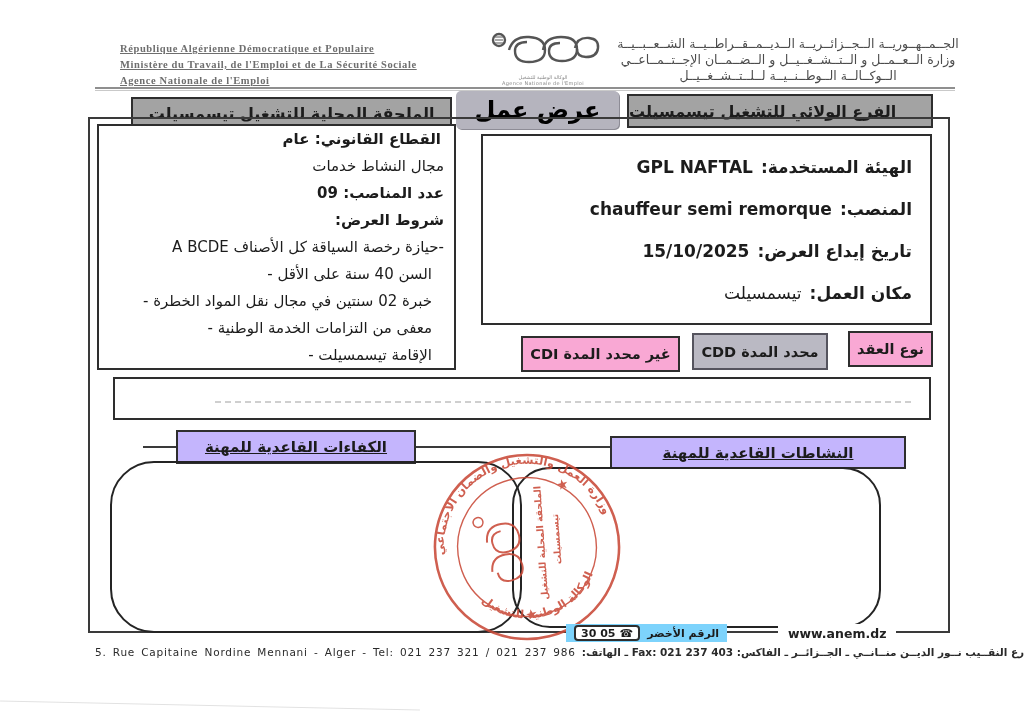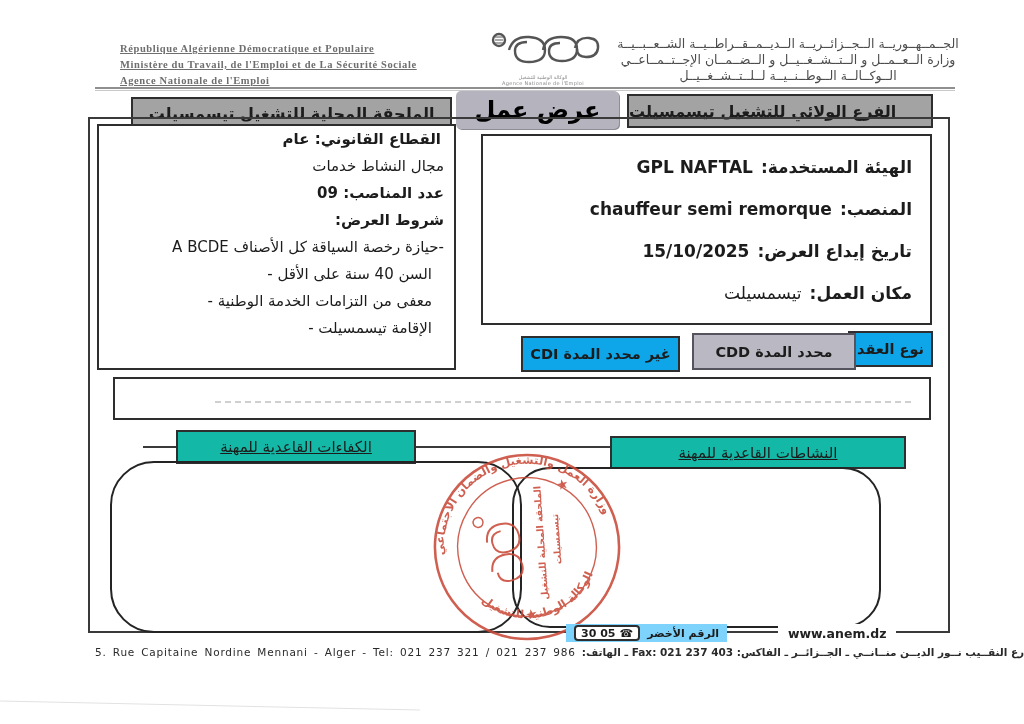--- a/index.html
+++ b/index.html
@@ -60,38 +60,38 @@
     padding:10px 18px 0 14px; font-size:17px;
   }
   .offer-row { display:flex; gap:8px; align-items:baseline; line-height:42px; }
   .offer-label { font-weight:700; }
   .offer-value { font-weight:700; }
   .offer-value.ltr { direction:ltr; unicode-bidi:embed; }
   .offer-value.normal { font-weight:400; }
 
   
   .ct-box {
-    position:absolute; border:2px solid #2e2e2e; background:#0ea5e9;
+    position:absolute; border:2px solid #2e2e2e; background:#f9a8d4;
     display:flex; align-items:center; justify-content:center;
     font-size:14.5px; font-weight:700; direction:rtl;
   }
   #ct-label { left:848px; top:331px; width:85px; height:36px; }
-  #ct-cdd   { left:692px; top:333px; width:164px; height:37px; background:#bab9c3; border-color:#55545e; }
+  #ct-cdd   { left:692px; top:333px; width:136px; height:37px; background:#bab9c3; border-color:#55545e; }
   #ct-cdi   { left:521px; top:336px; width:159px; height:36px; }
 
   
   .notes-box { position:absolute; left:113px; top:377px; width:818px; height:43px; border:2px solid #2e2e2e; background:#fff; }
   .notes-line { position:absolute; left:100px; right:18px; top:22px; border-top:2px dashed #cfcfcf; }
 
   
   .connector { position:absolute; left:143px; top:446px; width:480px; height:2px; background:#3a3a3a; }
   .sec-box {
-    position:absolute; border:2px solid #2e2e2e; background:#14b8a6;
-    display:flex; align-items:center; justify-content:center;
-    font-size:15px; font-weight:400; direction:rtl;
+    position:absolute; border:2px solid #2e2e2e; background:#c4b5fd;
+    display:flex; align-items:center; justify-content:center;
+    font-size:15px; font-weight:700; direction:rtl;
   }
   .sec-box span { text-decoration:underline; }
   #sec-comp { left:176px; top:430px; width:240px; height:34px; }
   #sec-act  { left:610px; top:436px; width:296px; height:33px; }
 
   
   .round-box { position:absolute; border:2px solid #242424; background:transparent; }
   #round-left  { left:110px; top:461px; width:412px; height:172px; border-radius:44px; }
   #round-right { left:512px; top:467px; width:369px; height:161px; border-radius:38px; }
 
@@ -165,20 +165,21 @@
 
   <div class="outer-frame"></div>
 
   <div class="cond-box">
     <div class="cond-line"><span class="cond-first">القطاع القانوني: عام</span></div>
     <div class="cond-line">مجال النشاط خدمات</div>
     <div class="cond-line bold">عدد المناصب: 09</div>
     <div class="cond-line bold">شروط العرض:</div>
     <div class="cond-line">-حيازة رخصة السياقة كل الأصناف A BCDE</div>
     <div class="cond-bullet">السن 40 سنة على الأقل -</div>
+    <div class="cond-bullet">خبرة 02 سنتين في مجال نقل المواد الخطرة -</div>
     <div class="cond-bullet">معفى من التزامات الخدمة الوطنية -</div>
     <div class="cond-bullet">الإقامة تيسمسيلت -</div>
   </div>
 
   <div class="offer-box">
     <div class="offer-row">
       <span class="offer-label">الهيئة المستخدمة:</span>
       <span class="offer-value ltr">GPL NAFTAL</span>
     </div>
     <div class="offer-row">

